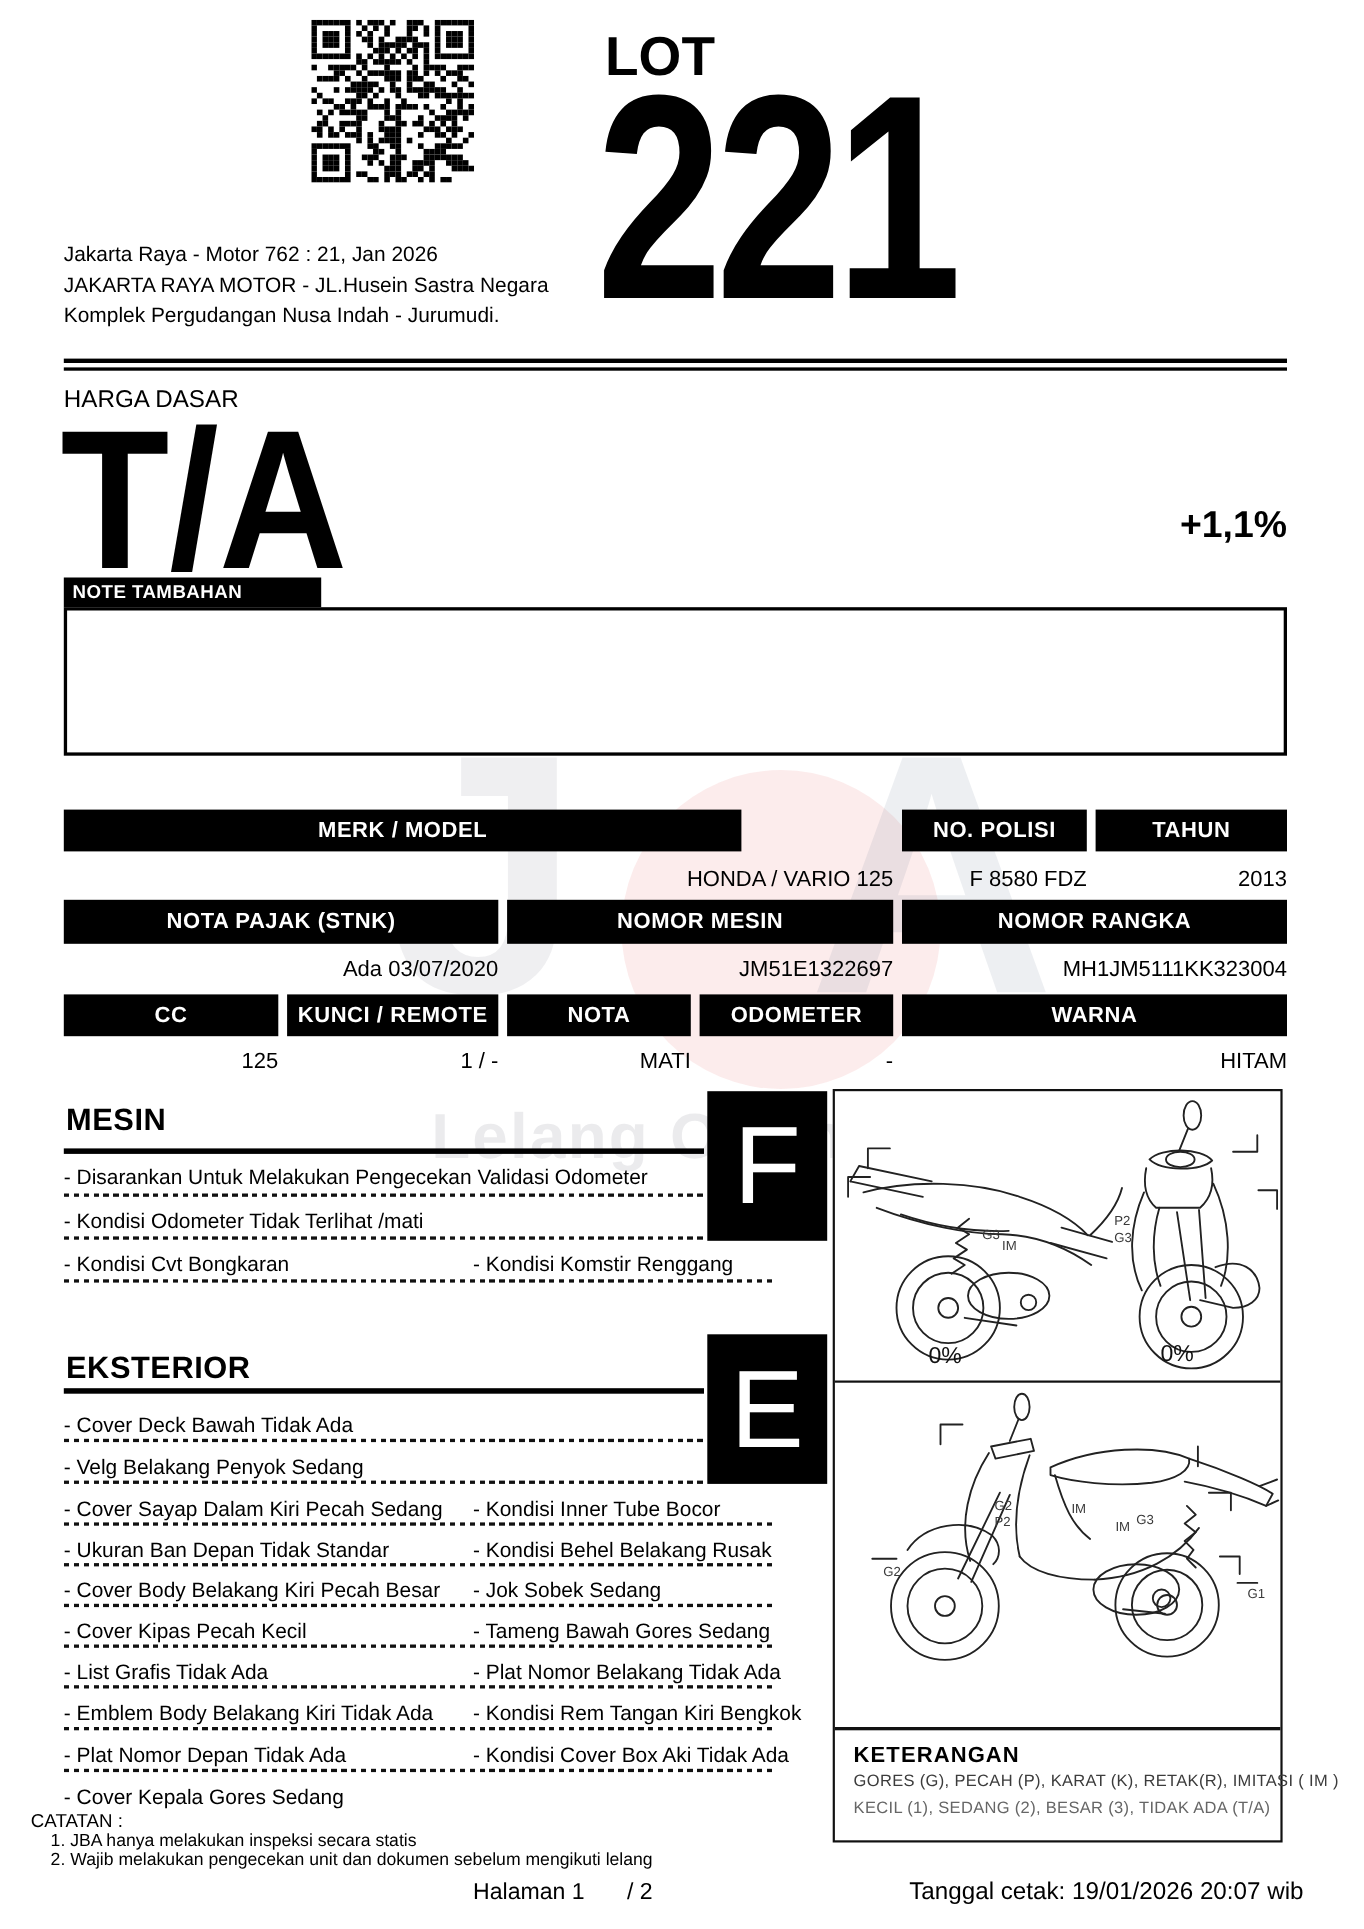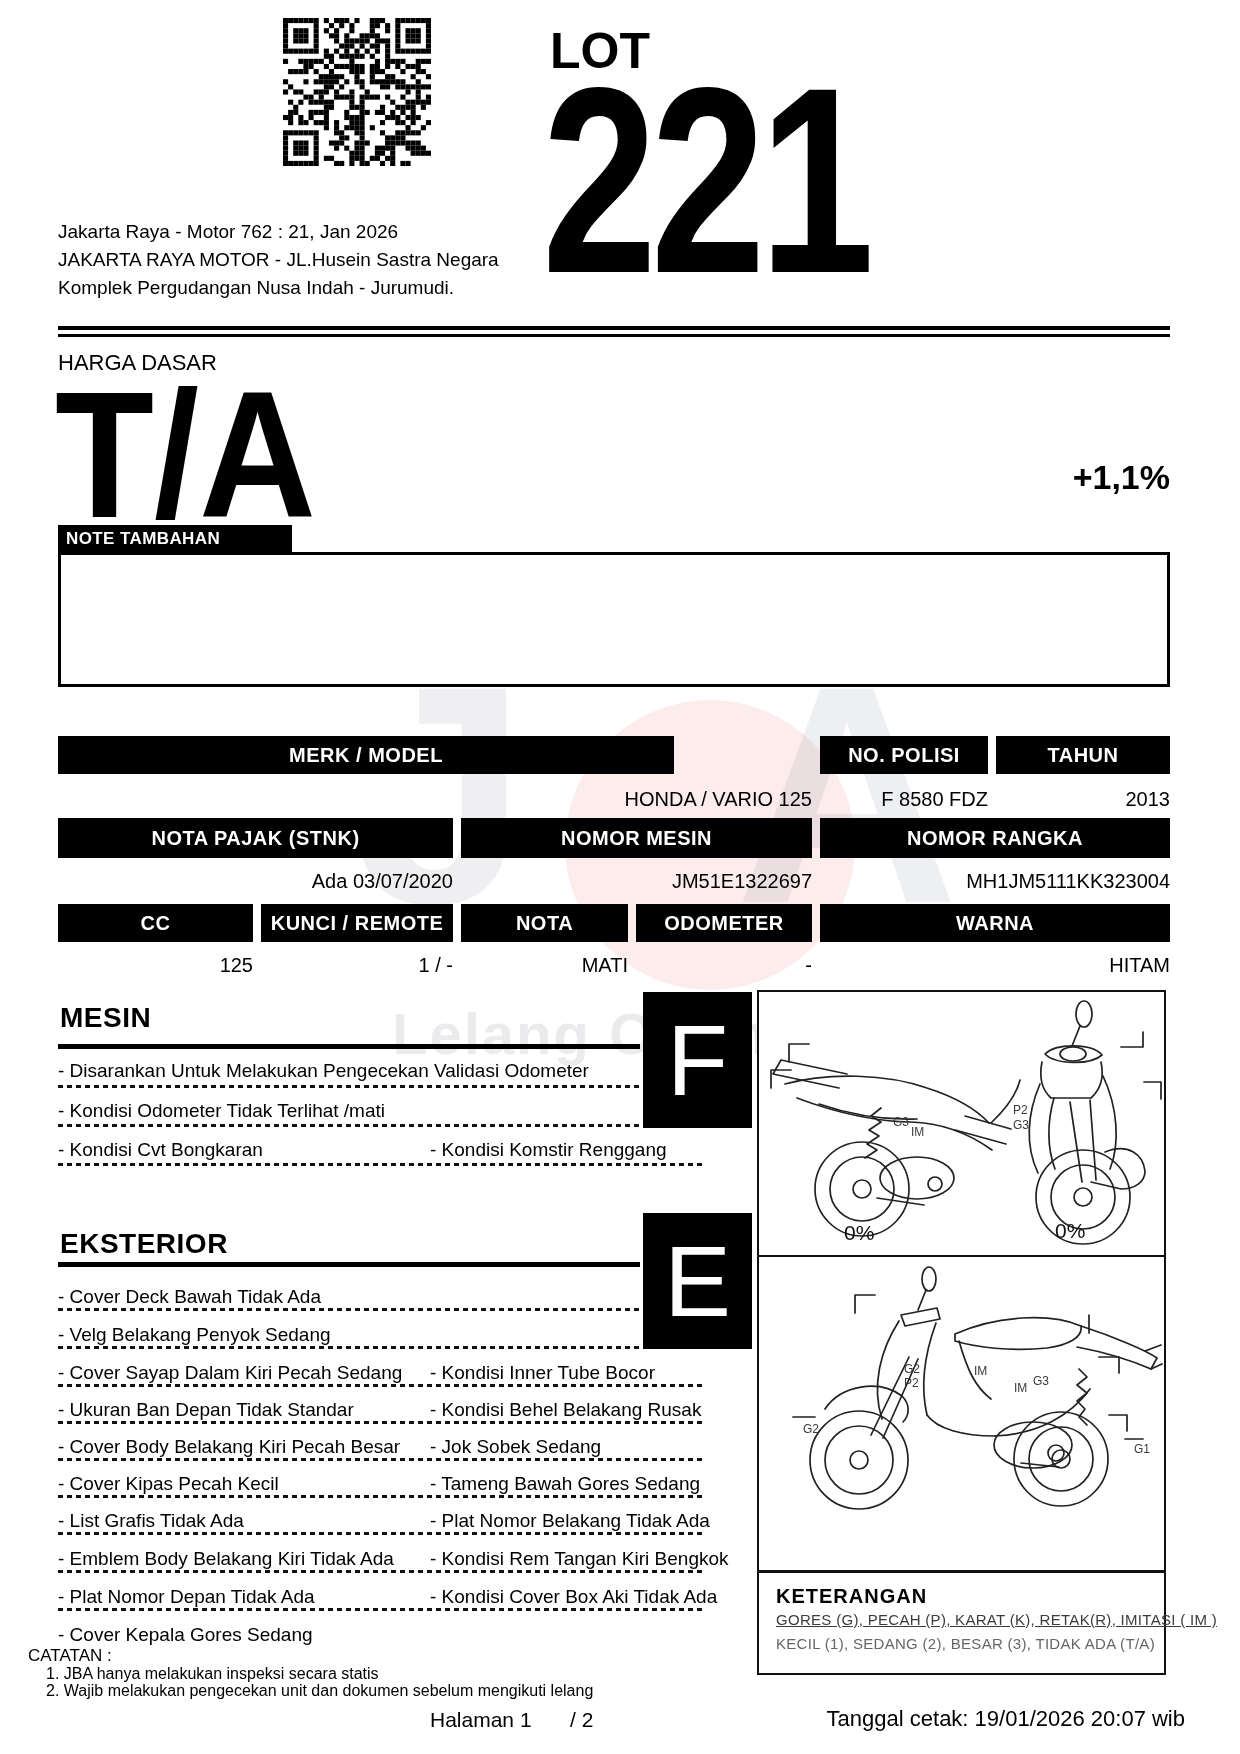--- a/index.html
+++ b/index.html
@@ -657,21 +657,21 @@
       <span class="dmg" style="left:255px;top:125px;">IM</span>
       <span class="dmg" style="left:274px;top:118px;">G3</span>
       <span class="dmg" style="left:44px;top:166px;">G2</span>
       <span class="dmg" style="left:375px;top:186px;">G1</span>
     </div>
 
     <div class="abs divider" style="left:0;top:578px;width:405px;height:3px;"></div>
 
     <div class="abs" style="left:0;top:581px;width:405px;height:100px;">
       <div class="abs ket-title nowrap" style="left:17px;top:12px;">KETERANGAN</div>
-      <div class="abs ket-line1 nowrap" style="left:17px;top:38px;text-decoration:underline;">GORES (G), PECAH (P), KARAT (K), RETAK(R), IMITASI ( IM )</div>
+      <div class="abs ket-line1 nowrap" style="left:17px;top:38px;">GORES (G), PECAH (P), KARAT (K), RETAK(R), IMITASI ( IM )</div>
       <div class="abs ket-line2 nowrap" style="left:17px;top:62px;">KECIL (1), SEDANG (2), BESAR (3), TIDAK ADA (T/A)</div>
     </div>
   </div>
 
   <div class="abs z footer-text nowrap" style="left:430px;top:1708px;">Halaman 1</div>
   <div class="abs z footer-text nowrap" style="left:570px;top:1708px;">/ 2</div>
   <div class="abs z footer-text nowrap" style="right:55px;top:1706px;font-size:22px;">Tanggal cetak: 19/01/2026 20:07 wib</div>
 
 </div>
 

